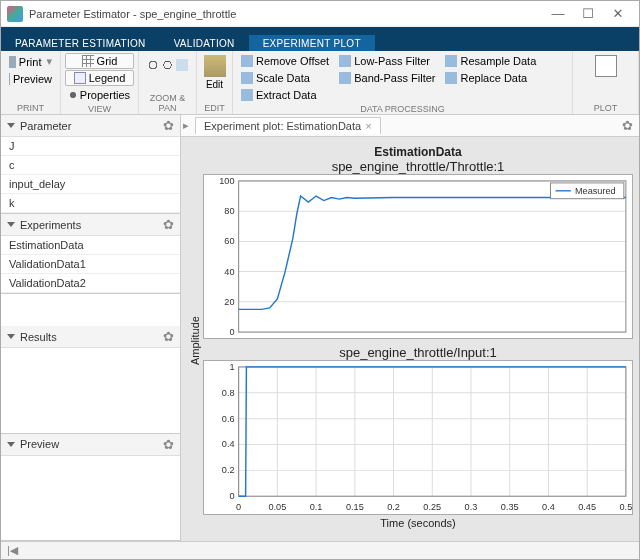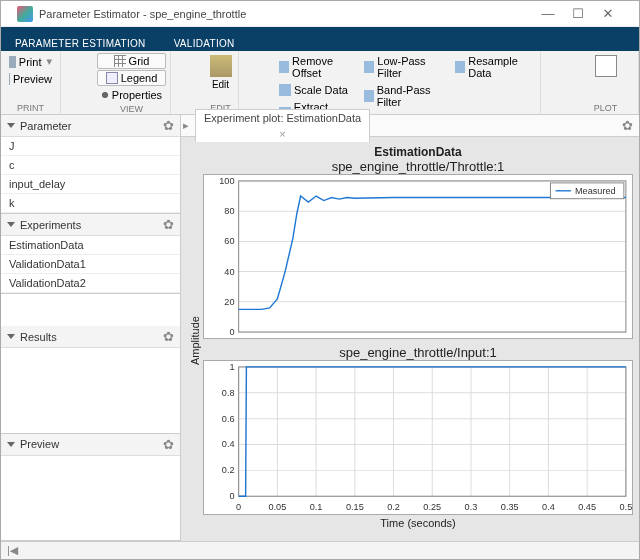--- a/index.html
+++ b/index.html
@@ -1,24 +1,24 @@
 <!DOCTYPE html>
 <html><head>
 <meta charset="utf-8">
 <style>
 * { box-sizing: border-box; margin: 0; padding: 0; font-family: "Segoe UI", Arial, sans-serif; font-size: 11px; }
 body { width: 640px; height: 560px; background: #fff; border: 1px solid #aaa; display: flex; flex-direction: column; overflow: hidden; }
-.titlebar { height: 26px; display: flex; align-items: center; padding: 0 16px; background: #fff; border-bottom: 1px solid #eee; }
+.titlebar { height: 26px; display: flex; align-items: center; padding: 0 6px; background: #fff; border-bottom: 1px solid #eee; }
 .titlebar .appicon { width: 16px; height: 16px; margin-right: 6px; background: linear-gradient(135deg,#e57,#4a9,#49e); border-radius: 2px; }
 .titlebar .title { flex: 1; color: #444; }
 .titlebar .winbtn { width: 30px; text-align: center; color: #666; font-size: 13px; }
 .tabstrip { height: 24px; background: #0a3f66; display: flex; align-items: stretch; }
 .tab { padding: 0 14px; display: flex; align-items: center; color: #fff; font-size: 10px; letter-spacing: .3px; margin-top: 8px; }
 .tab.active { background: #1464a0; }
-.ribbon { height: 64px; background: #f2f2f2; border-bottom: 1px solid #ccc; display: flex; gap: 32px; }
+.ribbon { height: 64px; background: #f2f2f2; border-bottom: 1px solid #ccc; display: flex; }
 .rgroup { border-right: 1px solid #ddd; display: flex; flex-direction: column; padding: 2px 4px 0; }
 .rgroup .glabel { font-size: 9px; color: #777; text-align: center; margin-top: auto; padding: 1px 0; }
 .rstack { display: flex; flex-direction: column; gap: 1px; }
 .rstack .ritem { display: flex; align-items: center; gap: 3px; padding: 1px 3px; border: 1px solid transparent; border-radius: 2px; cursor: pointer; }
 .rstack .ritem.boxed { border: 1px solid #bbb; background: #fafafa; justify-content: center; }
 .ric { width: 12px; height: 12px; background: #5a8; display: inline-block; }
 .ric.print { background: #9ab; }
 .ric.preview { background: #9ab; }
 .ric.grid { background: repeating-linear-gradient(#888 0 1px, transparent 1px 4px), repeating-linear-gradient(90deg,#888 0 1px, transparent 1px 4px); }
 .ric.legend { background: #eef; border: 1px solid #88a; }
@@ -37,21 +37,21 @@
 .panel.fill { flex: 1; }
 .phead { display: flex; align-items: center; padding: 3px 6px; background: #f4f4f4; border-bottom: 1px solid #ddd; }
 .phead .caret { display: inline-block; width: 0; height: 0; border-left: 4px solid transparent; border-right: 4px solid transparent; border-top: 5px solid #666; margin-right: 5px; }
 .phead .ptitle { flex: 1; color: #333; }
 .phead .pact { color: #888; font-size: 13px; }
 .plist { background: #fff; }
 .plist .prow { padding: 3px 8px; border-bottom: 1px solid #eee; color: #333; }
 .main { flex: 1; display: flex; flex-direction: column; min-width: 0; background: #f0f0f0; }
 .doctabs { height: 22px; background: #fafafa; border-bottom: 1px solid #ccc; display: flex; align-items: center; padding-left: 14px; position: relative; }
 .doctabs .dtoggle { position: absolute; left: 2px; color: #888; font-size: 11px; }
-.doctab { background: #fff; border: 1px solid #ccc; border-bottom: none; padding: 2px 8px; display: flex; align-items: center; gap: 4px; font-size: 10px; color: #444; flex-direction: column; }
+.doctab { background: #fff; border: 1px solid #ccc; border-bottom: none; padding: 2px 8px; display: flex; align-items: center; gap: 4px; font-size: 10px; color: #444; }
 .doctab .x { color: #999; }
 .doctabs .dright { margin-left: auto; margin-right: 6px; color: #888; font-size: 13px; }
 .plotarea { flex: 1; background: #e6e6e6; padding: 8px 6px 4px 6px; display: flex; }
 .axislabel-y { writing-mode: vertical-rl; transform: rotate(180deg); font-size: 11px; color: #222; text-align: center; padding: 0 2px; }
 .charts { flex: 1; display: flex; flex-direction: column; }
 .ctitle { text-align: center; font-weight: bold; font-size: 12px; color: #222; }
 .csub { text-align: center; font-size: 13px; color: #222; }
 svg.chart { width: 100%; background: #fff; border: 1px solid #aaa; }
 .legendbox { fill: #fff; stroke: #888; }
 .gridline { stroke: #ddd; stroke-width: 1; }
@@ -67,20 +67,21 @@
   <span class="appicon"></span>
   <span class="title">Parameter Estimator - spe_engine_throttle</span>
   <span class="winbtn">—</span>
   <span class="winbtn">☐</span>
   <span class="winbtn">✕</span>
 </div>
 
 <div class="tabstrip">
   <div class="tab">PARAMETER ESTIMATION</div>
   <div class="tab">VALIDATION</div>
+  <div class="tab active">EXPERIMENT PLOT</div>
 </div>
 
 <div class="ribbon">
   <div class="rgroup" style="width:60px">
     <div class="rstack">
       <div class="ritem">
           <span class="ric print"></span>
           <span>Print</span>
           <span style="margin-left:2px;color:#888">▾</span>
         </div>
@@ -101,20 +102,28 @@
           <span class="ric legend"></span>
           <span>Legend</span>
         </div>
       <div class="ritem">
           <span class="ric props"></span>
           <span>Properties</span>
         </div>
     </div>
     <div class="glabel">VIEW</div>
   </div>
+  <div class="rgroup" style="width:58px">
+    <div style="display:flex;gap:3px;padding:6px 4px">
+      <span class="ric zoom"></span>
+      <span class="ric zoom"></span>
+      <span class="ric" style="background:#cde"></span>
+    </div>
+    <div class="glabel">ZOOM &amp; PAN</div>
+  </div>
   <div class="rgroup" style="width:36px">
     <div class="rbig">
       <span class="ric edit bic"></span>
       <span class="blabel">Edit</span>
     </div>
     <div class="glabel">EDIT</div>
   </div>
   <div class="rgroup" style="flex:1">
     <div class="rcols">
       <div class="rstack">
@@ -138,20 +147,24 @@
           </div>
         <div class="ritem">
             <span class="ric dp"></span>
             <span>Band-Pass Filter</span>
           </div>
       </div>
       <div class="rstack">
         <div class="ritem">
             <span class="ric dp"></span>
             <span>Resample Data</span>
+          </div>
+        <div class="ritem">
+            <span class="ric dp"></span>
+            <span>Replace Data</span>
           </div>
       </div>
     </div>
     <div class="glabel">DATA PROCESSING</div>
   </div>
   <div class="rgroup" style="width:66px">
     <div class="rbig">
       <span class="ric plot bic"></span>
     </div>
     <div class="glabel">PLOT</div>

